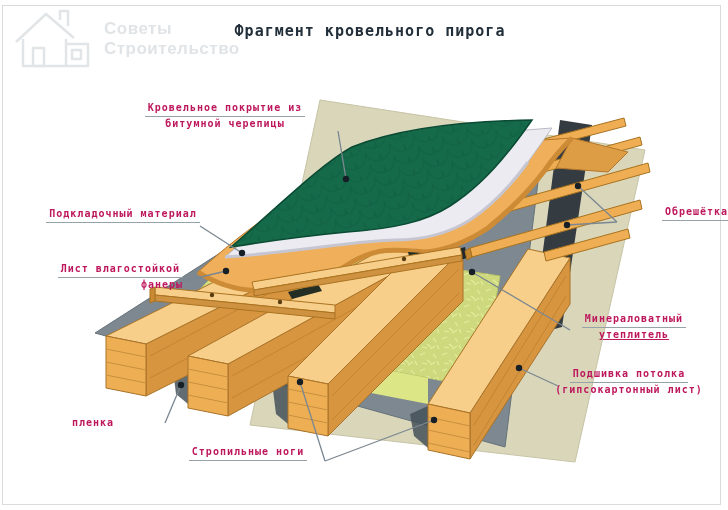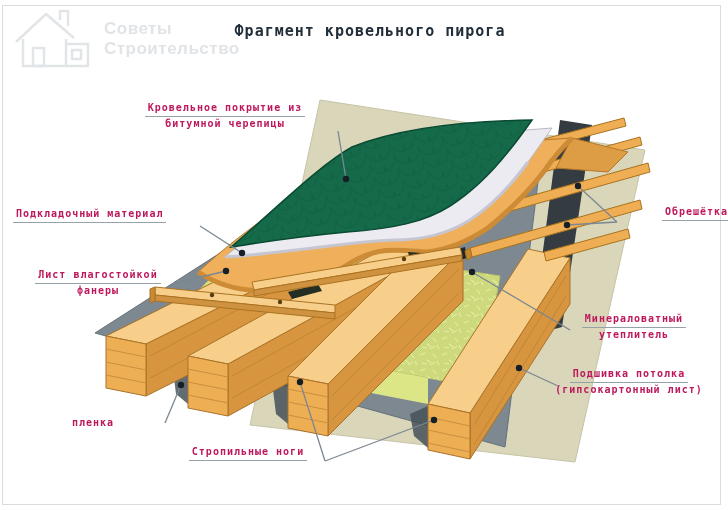--- a/index.html
+++ b/index.html
@@ -5,21 +5,21 @@
   html,body{margin:0;padding:0;background:#ffffff;}
   #stage{position:relative;width:728px;height:510px;background:#ffffff;overflow:hidden;
          font-family:"DejaVu Sans Mono",monospace;}
   .frame{position:absolute;left:2px;top:5px;right:7px;bottom:5px;border:1px solid #d9dcde;pointer-events:none;}
   #diagram-svg{position:absolute;left:0;top:0;}
   .title{position:absolute;left:150px;top:22px;width:440px;text-align:center;
          font-weight:700;font-size:15px;letter-spacing:1px;color:#222f3a;}
   .lbl{position:absolute;font-weight:700;font-size:10px;letter-spacing:1px;
        color:#be185d;text-align:center;line-height:1.3;}
   .lbl .ul{display:inline-block;border-bottom:1px solid #97a1a8;padding:0 3px 2px 3px;}
-  .lbl-left{text-align:left;}
+  .lbl-left{text-align:center;}
   .watermark{position:absolute;left:8px;top:6px;display:flex;align-items:center;gap:4px;}
   .wm-text{font-family:"Liberation Sans",sans-serif;font-weight:700;font-size:17px;
            color:#e1e4e6;line-height:1.15;letter-spacing:0.5px;}
 </style>
 </head>
 <body>
 
 <div id="stage">
 
   <div class="frame"></div>
@@ -187,39 +187,39 @@
 
   <div class="lbl" style="left:104px;top:101px;width:242px;">
     <span class="ul">Кровельное покрытие из</span><br>
     <span>битумной черепицы</span>
   </div>
 
   <div class="lbl lbl-left" style="left:13px;top:207px;width:220px;">
     <span class="ul">Подкладочный материал</span>
   </div>
 
-  <div class="lbl lbl-left" style="left:13px;top:268px;width:170px;text-align:center;">
+  <div class="lbl lbl-left" style="left:13px;top:262px;width:170px;text-align:right;">
     <span class="ul">Лист влагостойкой</span><br>
     <span>фанеры</span>
   </div>
 
   <div class="lbl" style="left:14px;top:403px;width:158px;">
     <br>
     <span>пленка</span>
   </div>
 
   <div class="lbl" style="left:172px;top:445px;width:152px;">
     <span class="ul">Стропильные ноги</span>
   </div>
 
   <div class="lbl" style="left:615px;top:205px;width:95px;margin-left:34px;">
     <span class="ul">Обрешётка</span>
   </div>
 
-  <div class="lbl" style="left:566px;top:312px;width:136px;">
+  <div class="lbl" style="left:566px;top:312px;width:136px;text-decoration:underline;">
     <span class="ul">Минераловатный</span><br>
     <span>утеплитель</span>
   </div>
 
   <div class="lbl" style="left:534px;top:367px;width:190px;">
     <span class="ul">Подшивка потолка</span><br>
     <span>(гипсокартонный лист)</span>
   </div>
 
 </div>

